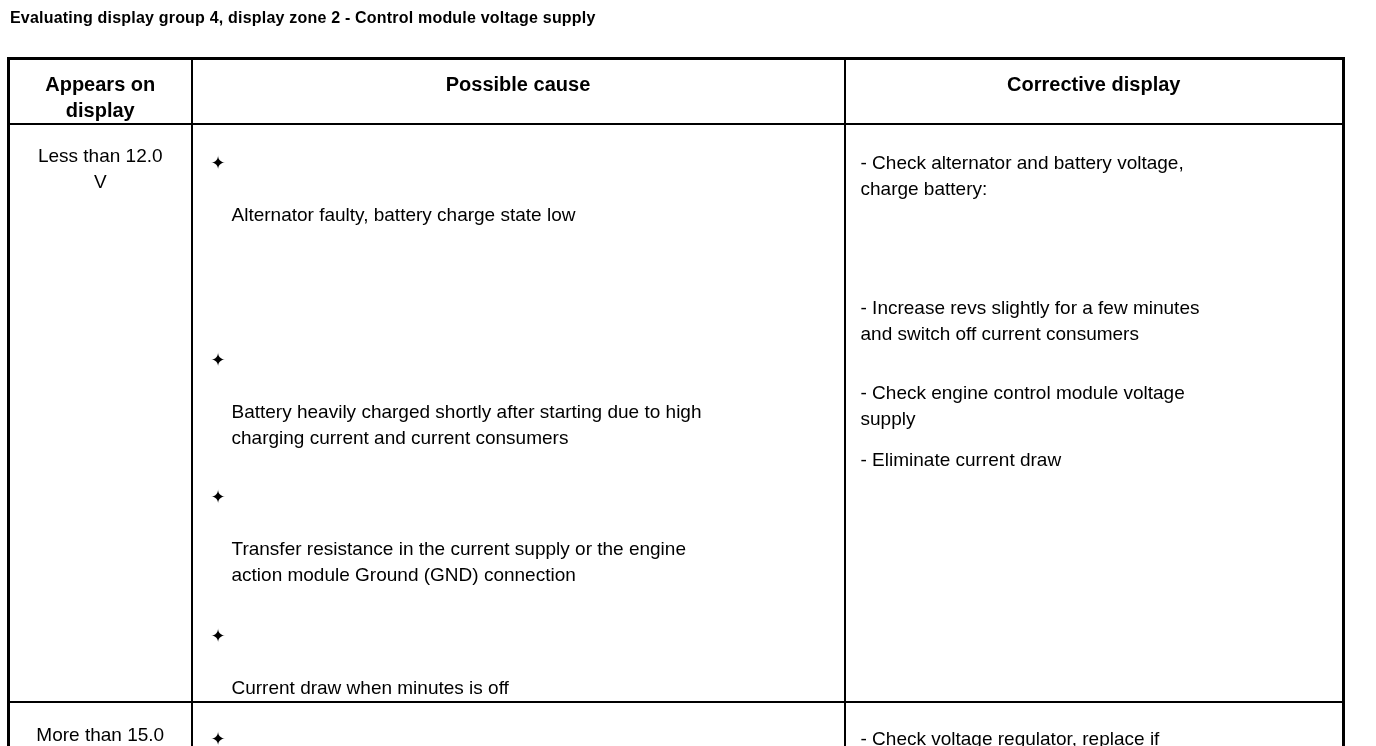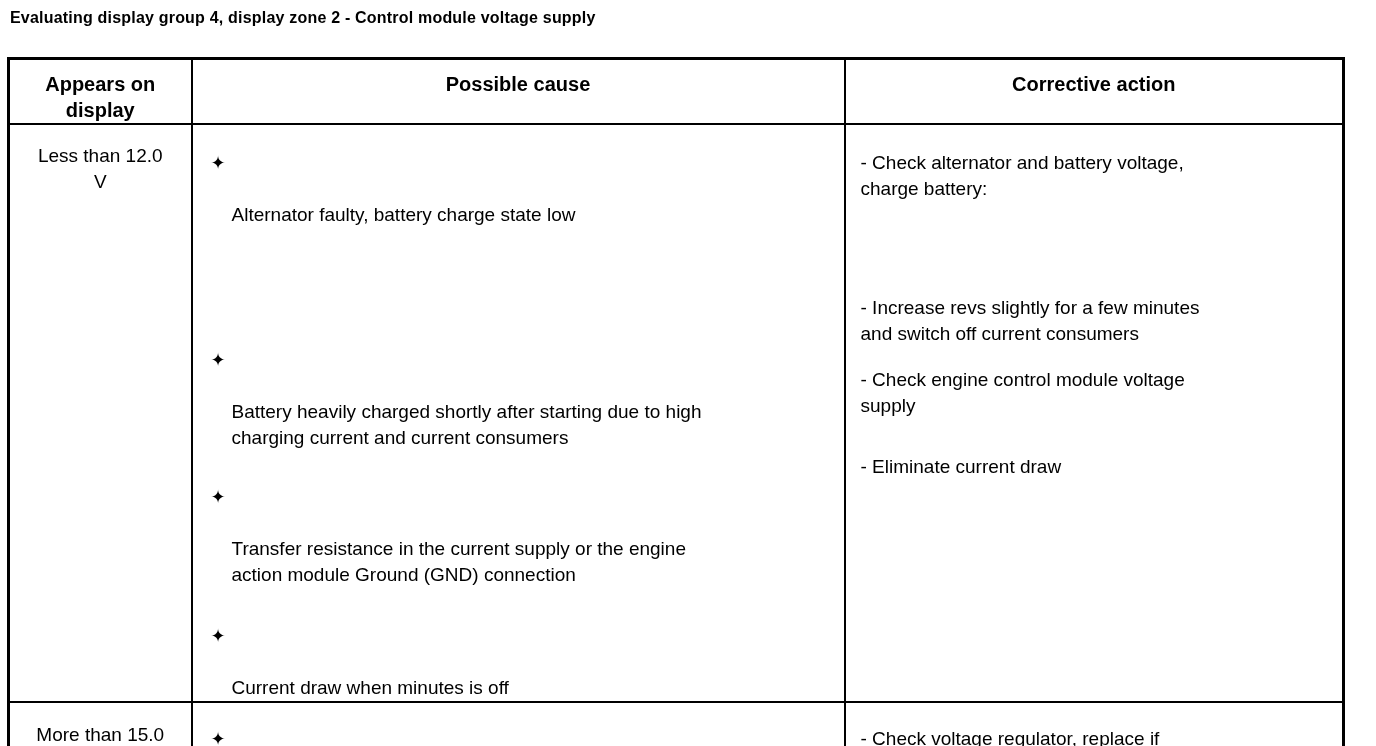--- a/index.html
+++ b/index.html
@@ -96,22 +96,22 @@
     padding-right: 10px;
     font-size: 19px;
     line-height: 26px;
     white-space: pre-line;
   }
   
   .r1 .cause-item.i2 { margin-top: 119px; }
   .r1 .cause-item.i3 { margin-top: 33px; }
   .r1 .cause-item.i4 { margin-top: 35px; }
   .r1 .action-item.i2 { margin-top: 93px; }
-  .r1 .action-item.i3 { margin-top: 20px; }
-  .r1 .action-item.i4 { margin-top: 35px; }
+  .r1 .action-item.i3 { margin-top: 33px; }
+  .r1 .action-item.i4 { margin-top: 15px; }
 </style>
 </head>
 <body>
 
 <div class="page">
 
   <div class="doc-title">Evaluating display group 4, display zone 2 - Control module voltage supply</div>
 
   <div class="tablewrap">
     <table class="diag">
@@ -124,21 +124,21 @@
       <tbody>
           <tr class="hdr-row">
         <th>
           <span class="hdr">Appears on
 display</span>
         </th>
         <th>
           <span class="hdr">Possible cause</span>
         </th>
         <th>
-          <span class="hdr">Corrective action</span>
+          <span class="hdr">Corrective display</span>
         </th>
       </tr>
 
       <tr class="body-row-1 r1">
         <td class="cell-display">
           <span class="display-val">Less than 12.0
 V</span>
         </td>
         <td>
           <div class="cause-list">

